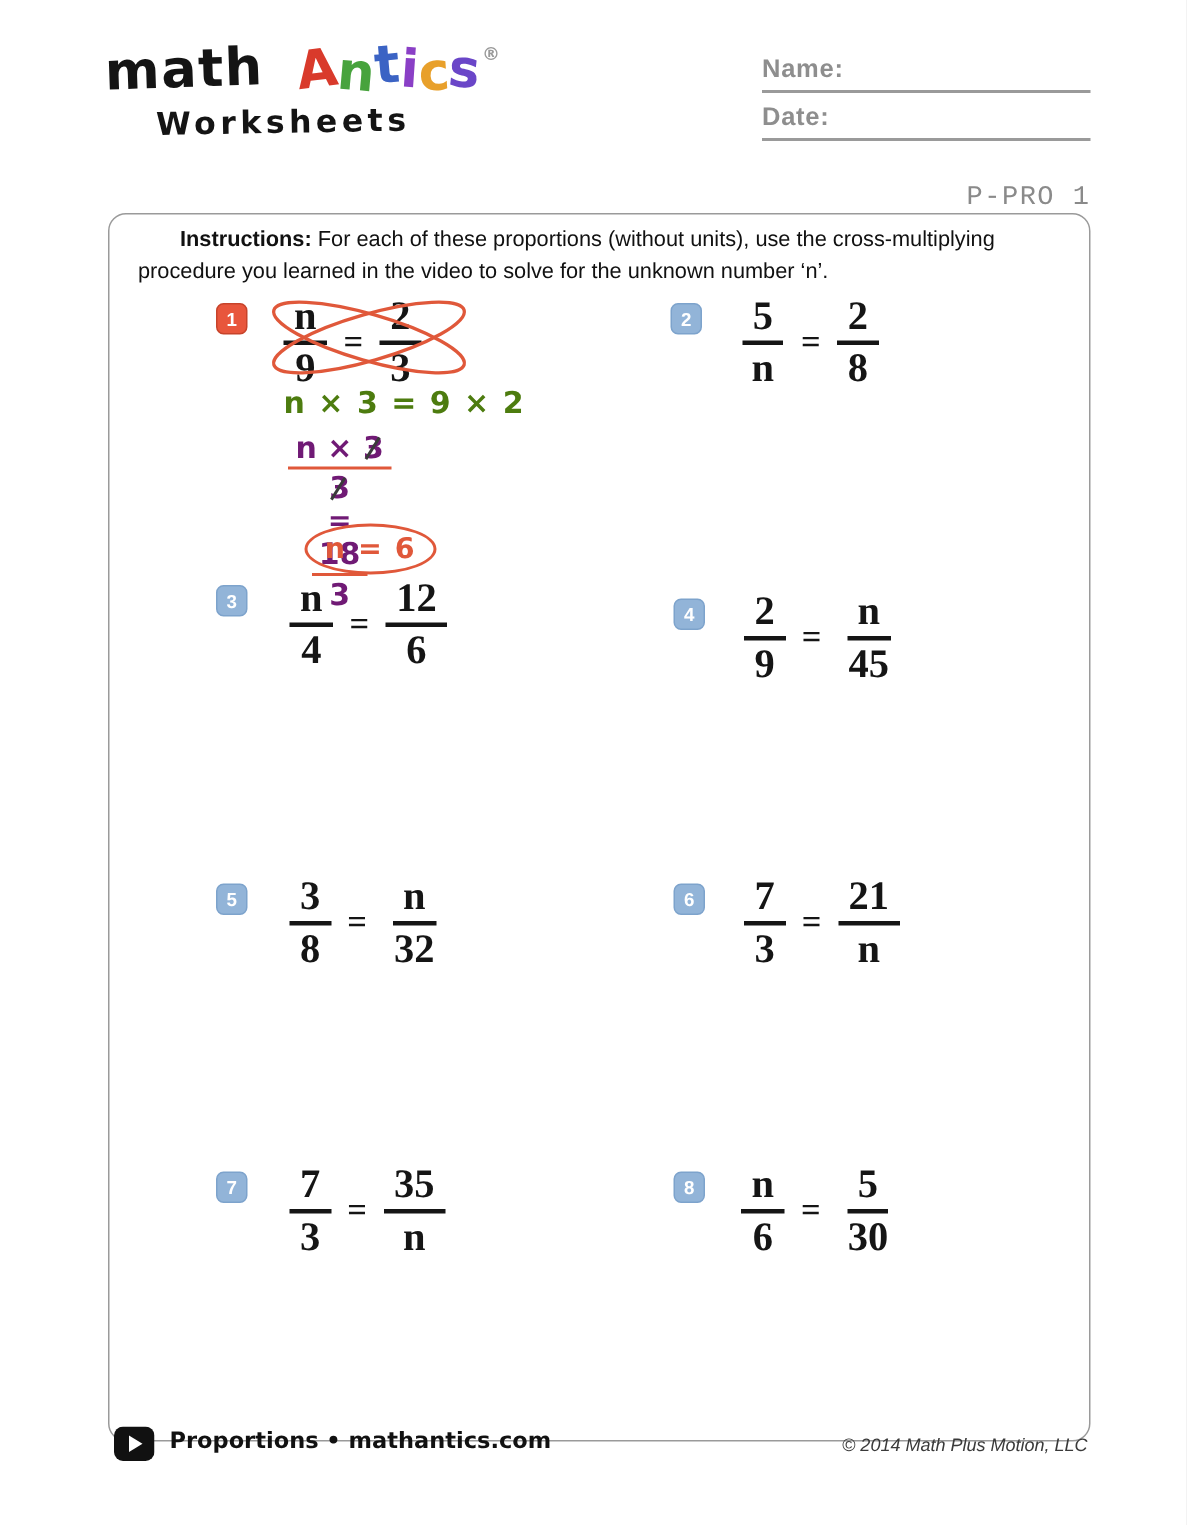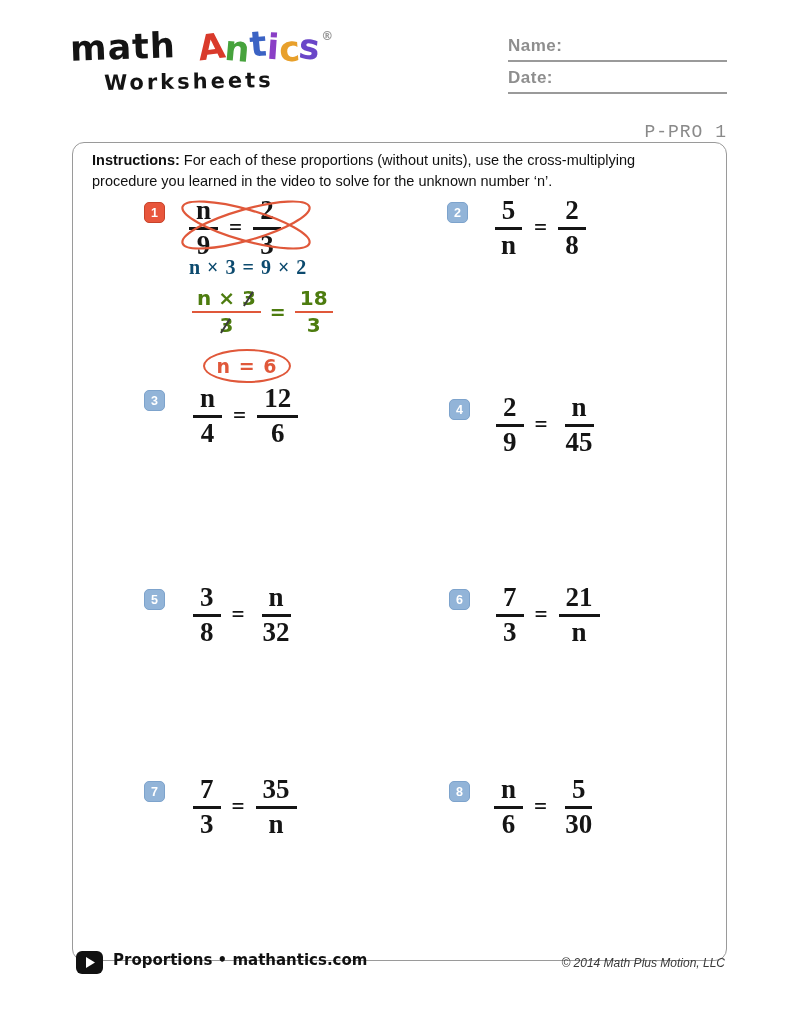--- a/index.html
+++ b/index.html
@@ -30,21 +30,21 @@
   
   .title{position:absolute;left:72px;top:112px;font-family:"DejaVu Sans",sans-serif;
          font-weight:bold;font-size:19px;color:#111;}
   .doc-code{position:absolute;right:64px;top:122px;font-family:"Liberation Mono",monospace;
             font-size:18px;color:#8a8a8a;letter-spacing:1px;}
 
   
   .main-box{position:absolute;left:72px;top:142px;width:655px;height:819px;
             border:1.5px solid #9a9a9a;border-radius:12px;box-sizing:border-box;}
   .instructions{position:absolute;left:92px;top:150px;width:600px;font-size:14.5px;line-height:1.45;color:#111;}
-  .instructions b{font-weight:bold;}
+  .instructions b{font-weight:bold;margin-left:28px;}
 
   
   .badge{position:absolute;width:21px;height:21px;border-radius:5px;border:1.5px solid;
          color:#fff;font-weight:bold;font-size:12.5px;display:flex;align-items:center;
          justify-content:center;box-sizing:border-box;}
   .equation{position:absolute;display:flex;align-items:center;}
   .frac{display:inline-flex;flex-direction:column;align-items:center;line-height:1.02;
         font-family:"Liberation Serif",serif;font-weight:bold;font-size:27px;color:#151515;}
   .frac .top{padding:0 7px 2px;border-bottom:3px solid #151515;}
   .frac .bot{padding:2px 7px 0;}
@@ -112,23 +112,23 @@
       <span class="top">2</span>
       <span class="bot">3</span>
     </span>
   </div>
 
   <svg class="cross-svg" width="152" height="66" viewBox="0 0 152 66">
     <ellipse class="ink-stroke" cx="76" cy="33" rx="66" ry="15.5" fill="none" stroke-width="2.2" transform="rotate(16 76 33)" stroke="#e0583a"></ellipse>
     <ellipse class="ink-stroke" cx="76" cy="33" rx="66" ry="15.5" fill="none" stroke-width="2.2" transform="rotate(-16 76 33)" stroke="#e0583a"></ellipse>
   </svg>
 
-  <div class="ex-step1 ink" style="color: #0c4a6e; font-family: Liberation Serif, serif;">n × 3 = 9 × 2</div>
-
-  <div class="ex-row ink" style="color: #4d7c0f;">
+  <div class="ex-step1 ink" style="color: #4d7c0f;">n × 3 = 9 × 2</div>
+
+  <div class="ex-row ink" style="color: #701a75; flex-direction: column;">
     <span class="xfrac ink-border" style="border-color: rgb(224, 88, 58);">
       <span class="top ink-border" style="border-color: rgb(224, 88, 58);"><span>n × </span><span class="struck">3</span></span>
       <span class="bot"><span class="struck">3</span></span>
     </span>
     <span class="xeq">=</span>
     <span class="xfrac">
       <span class="top ink-border" style="border-color: rgb(224, 88, 58);">18</span>
       <span class="bot">3</span>
     </span>
   </div>

